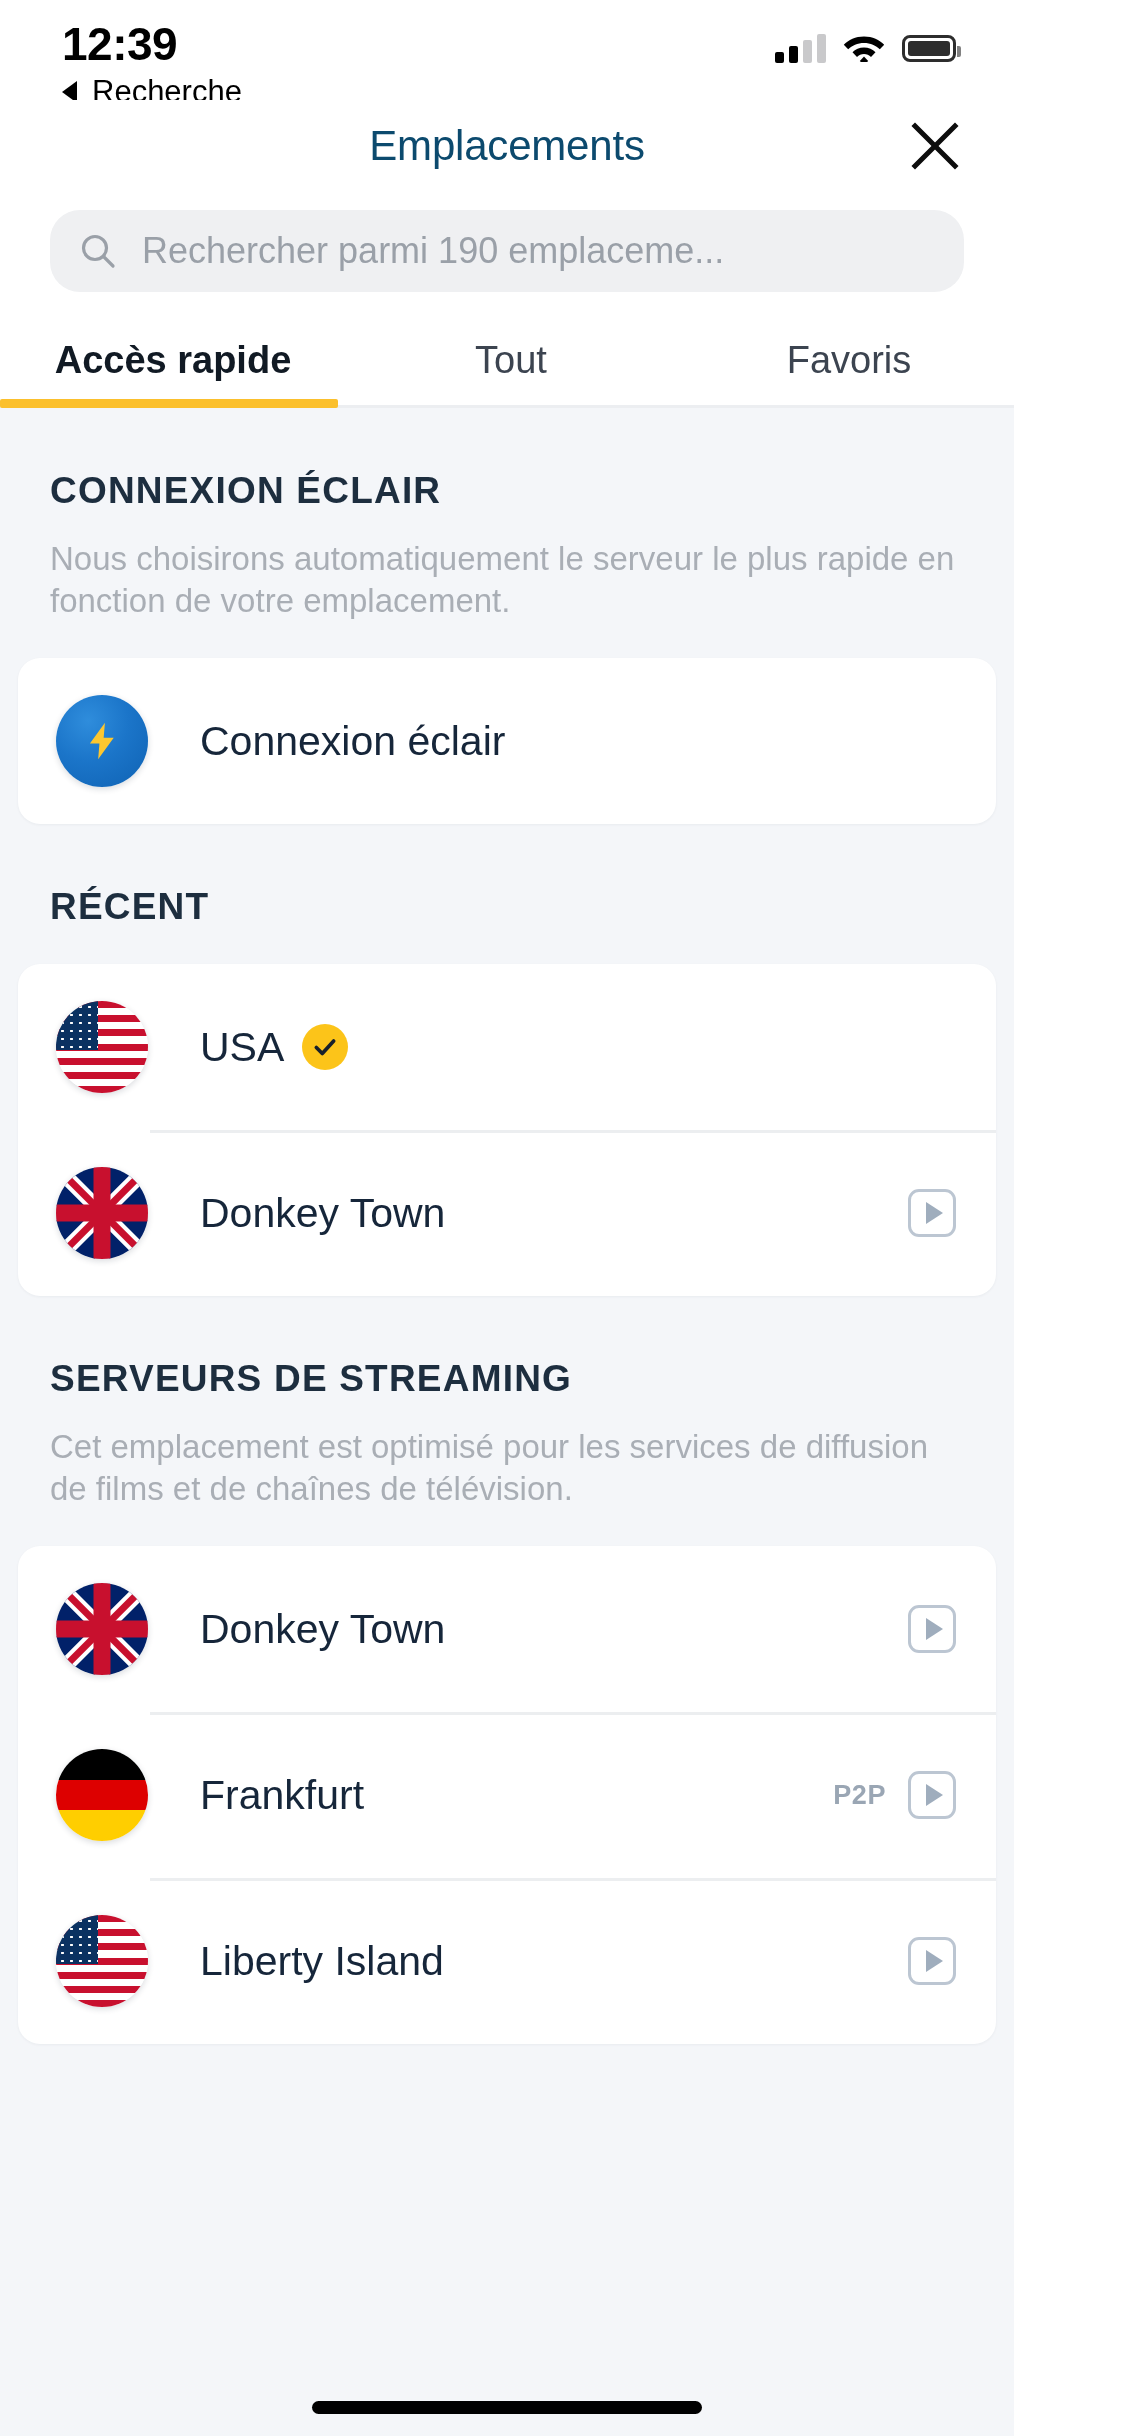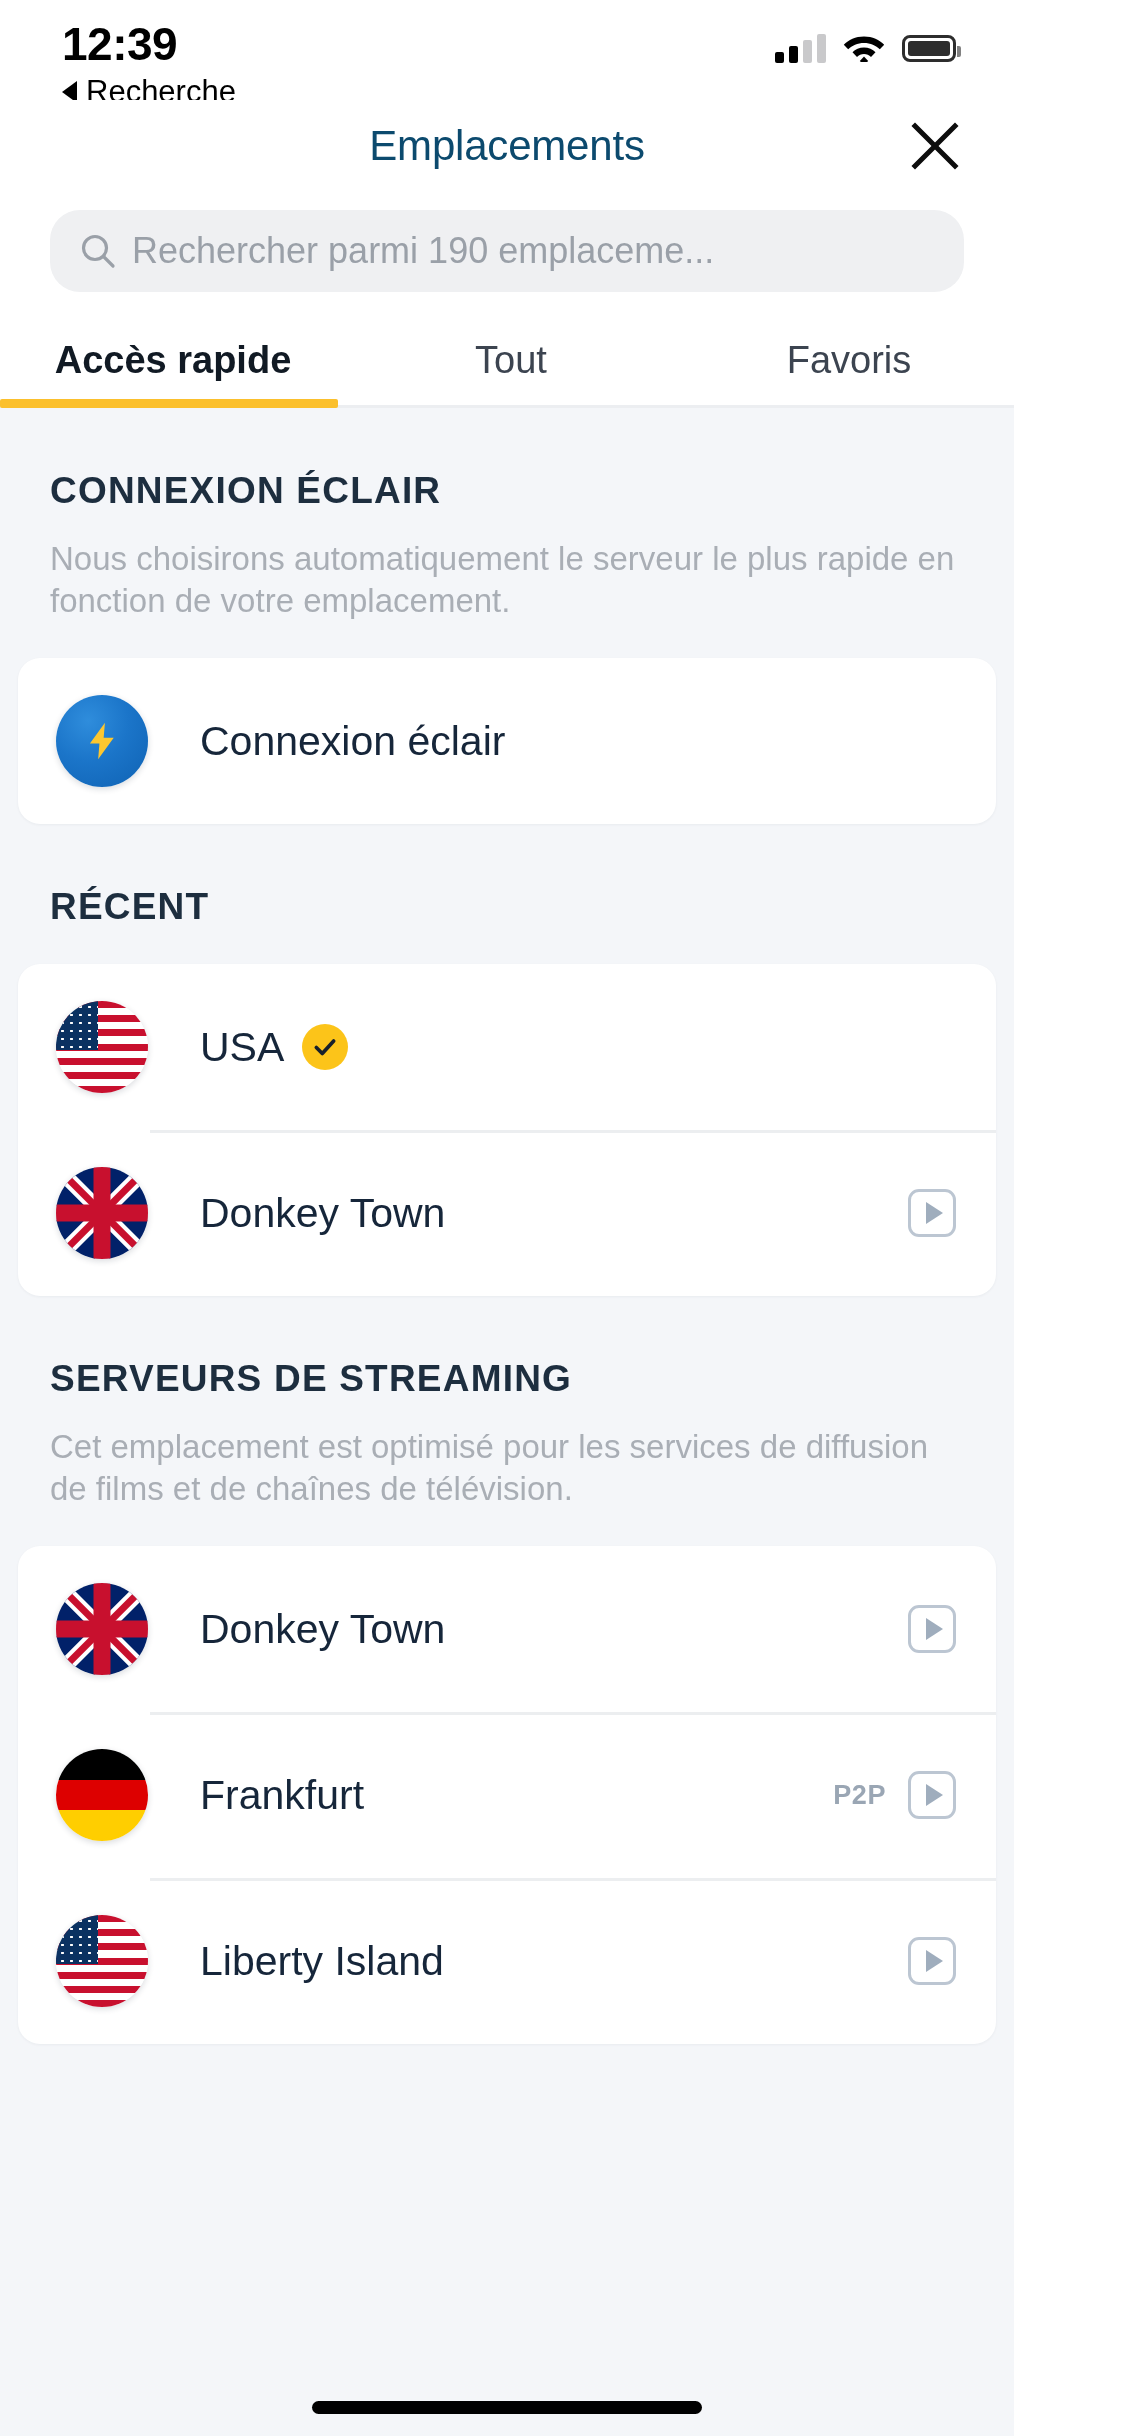--- a/index.html
+++ b/index.html
@@ -13,21 +13,21 @@
   .phone { position:relative; width:1014px; height:2436px; background:#f4f6f9; }
 
   
   .statusbar {
     position:relative; height:100px; background:#ffffff;
     display:flex; align-items:flex-start; justify-content:space-between;
     padding:18px 58px 0 62px;
   }
   .sb-left { display:flex; flex-direction:column; align-items:flex-start; }
   .sb-time { font-size:46px; font-weight:600; color:#000; letter-spacing:-0.5px; line-height:52px; }
-  .sb-back { display:flex; align-items:center; gap:9px; margin-top:4px; }
+  .sb-back { display:flex; align-items:center; gap:15px; margin-top:4px; }
   .sb-back-arrow {
     width:0;height:0;border-top:11px solid transparent;border-bottom:11px solid transparent;
     border-right:15px solid #000;
   }
   .sb-back-label { font-size:31px; color:#000; font-weight:400; }
   .sb-right { display:flex; align-items:center; gap:16px; margin-top:12px; }
   .bars { display:flex; align-items:flex-end; gap:5px; height:30px; }
   .bars i { width:9px; background:#000; border-radius:2px; display:block; }
   .bars i:nth-child(1){height:11px}
   .bars i:nth-child(2){height:17px}
@@ -46,21 +46,21 @@
   .close-btn {
     position:absolute; right:48px; top:50%; transform:translateY(-50%);
     width:62px; height:62px; display:flex; align-items:center; justify-content:center;
   }
   .close-btn svg { width:56px; height:56px; }
 
   
   .searchwrap { background:#ffffff; padding:18px 50px 24px 50px; }
   .searchbar {
     height:82px; background:#eff0f2; border-radius:30px;
-    display:flex; align-items:center; gap:14px; padding:0 28px;
+    display:flex; align-items:center; gap:24px; padding:0 28px;
   }
   .searchbar svg { width:40px; height:40px; flex:none; }
   .search-input {
     border:none; outline:none; background:transparent;
     font-family:"Liberation Sans", sans-serif;
     font-size:36px; color:#2a3340; width:100%;
   }
   .search-input::placeholder { color:#9aa0a8; }
 
   

